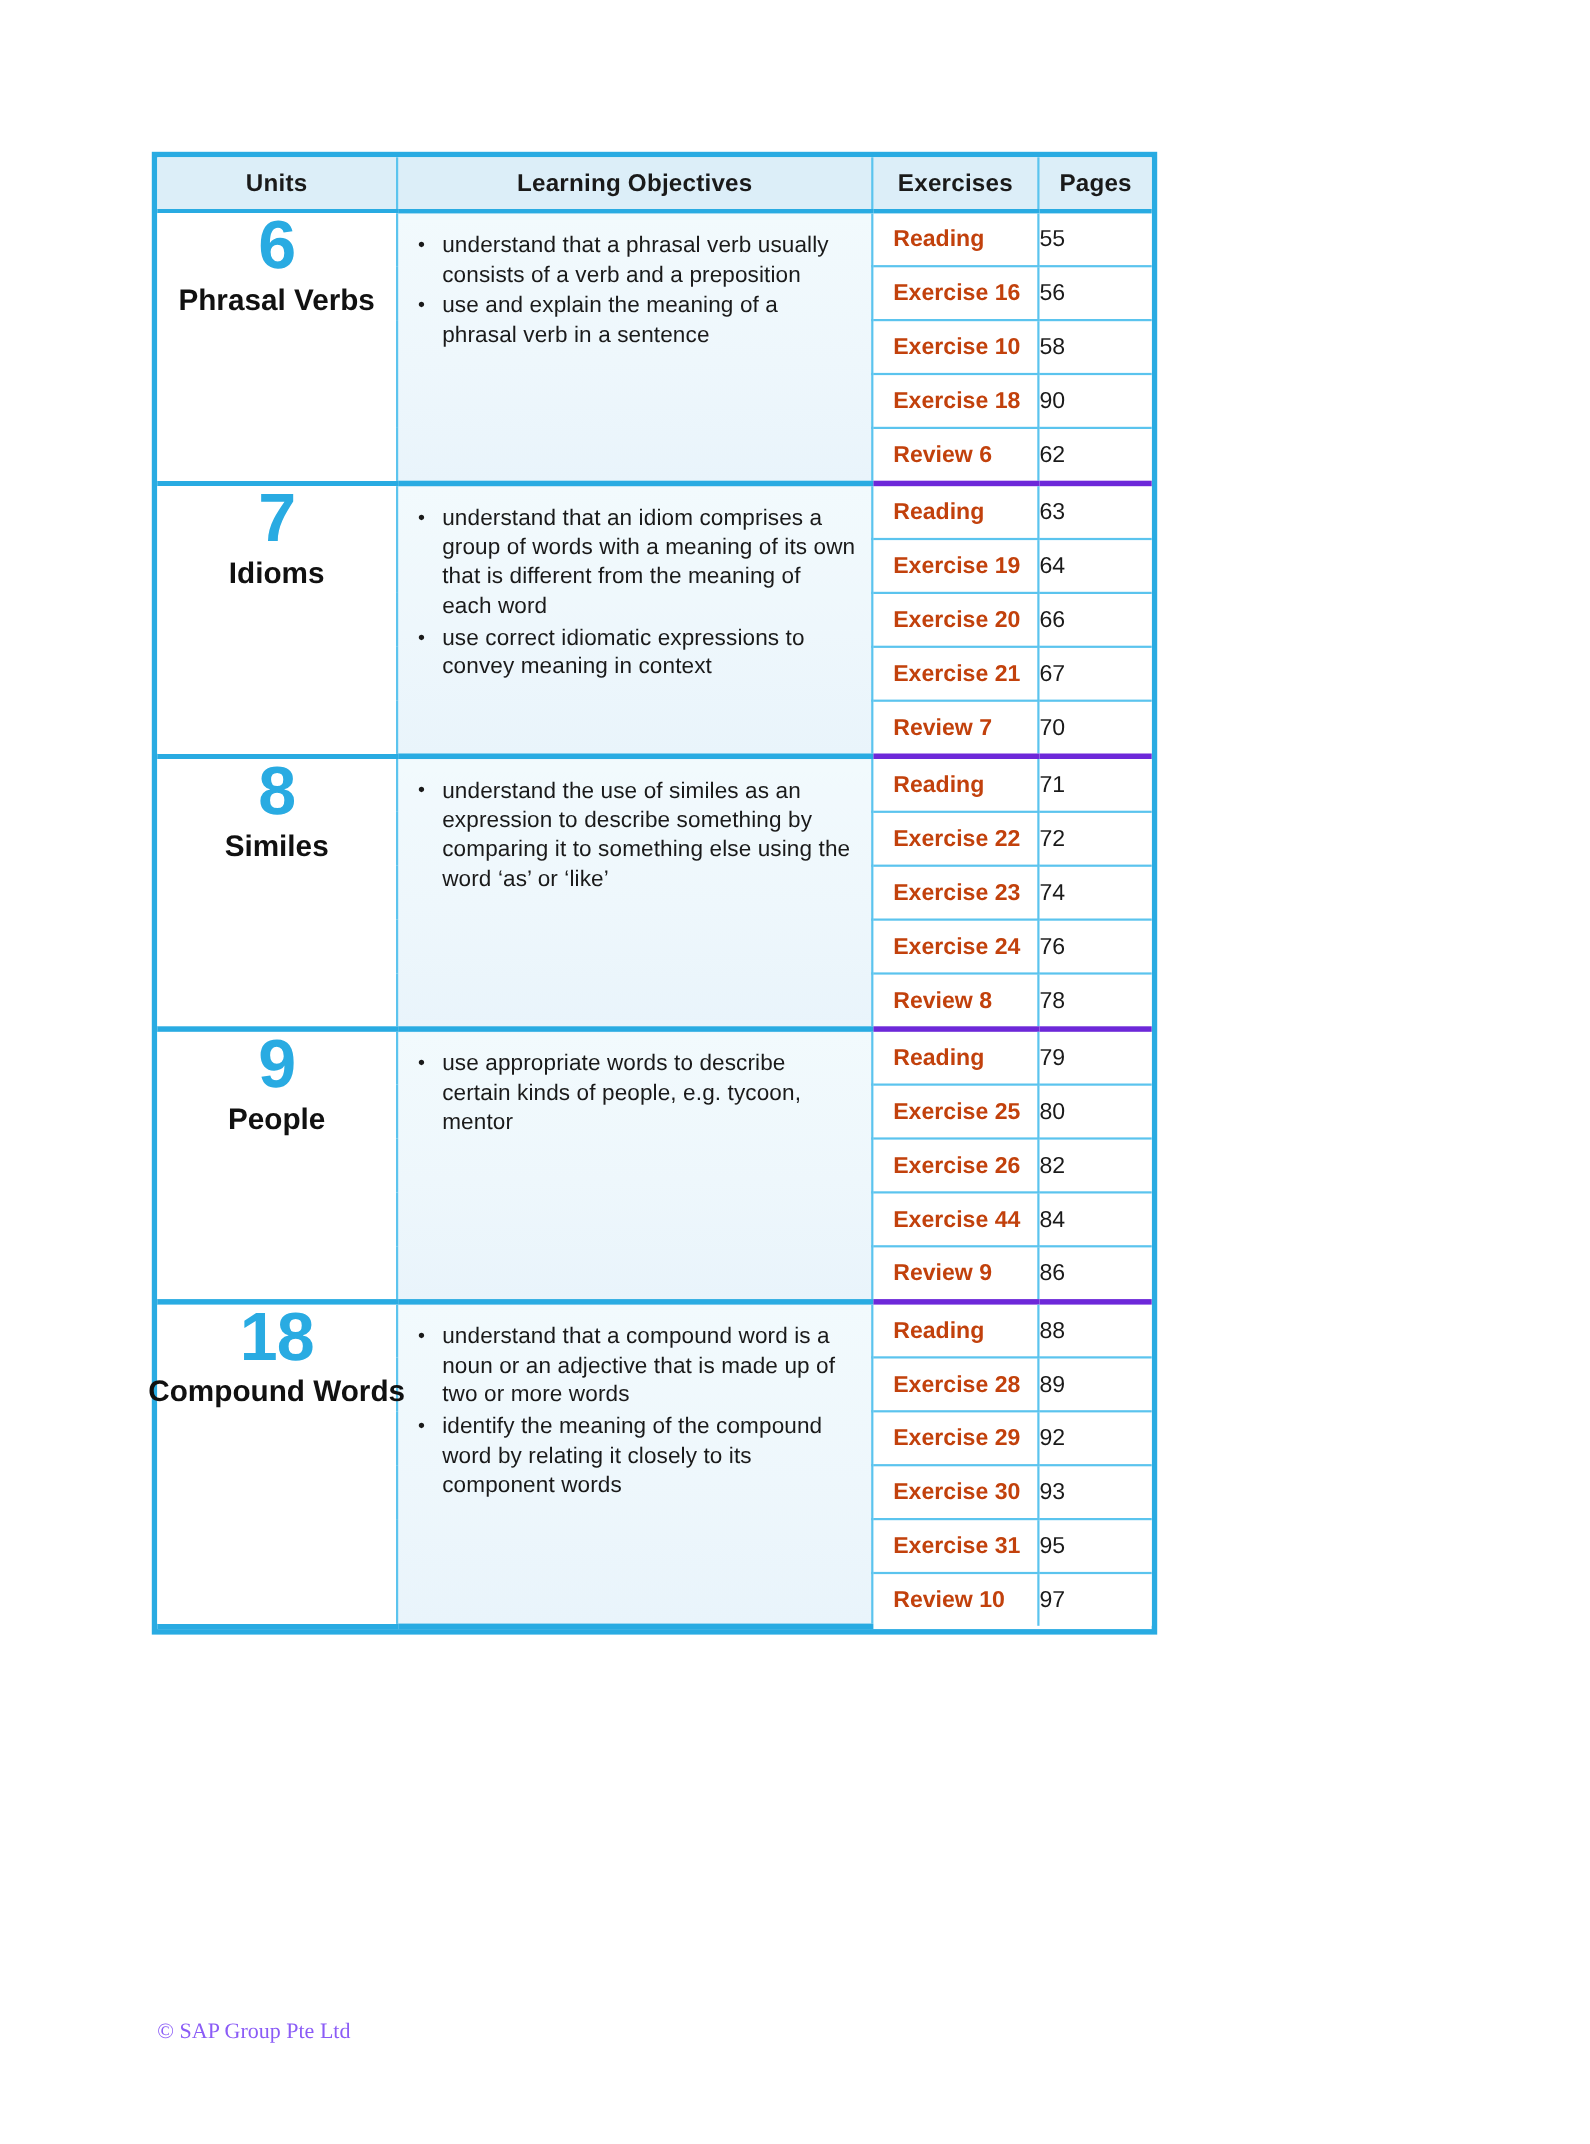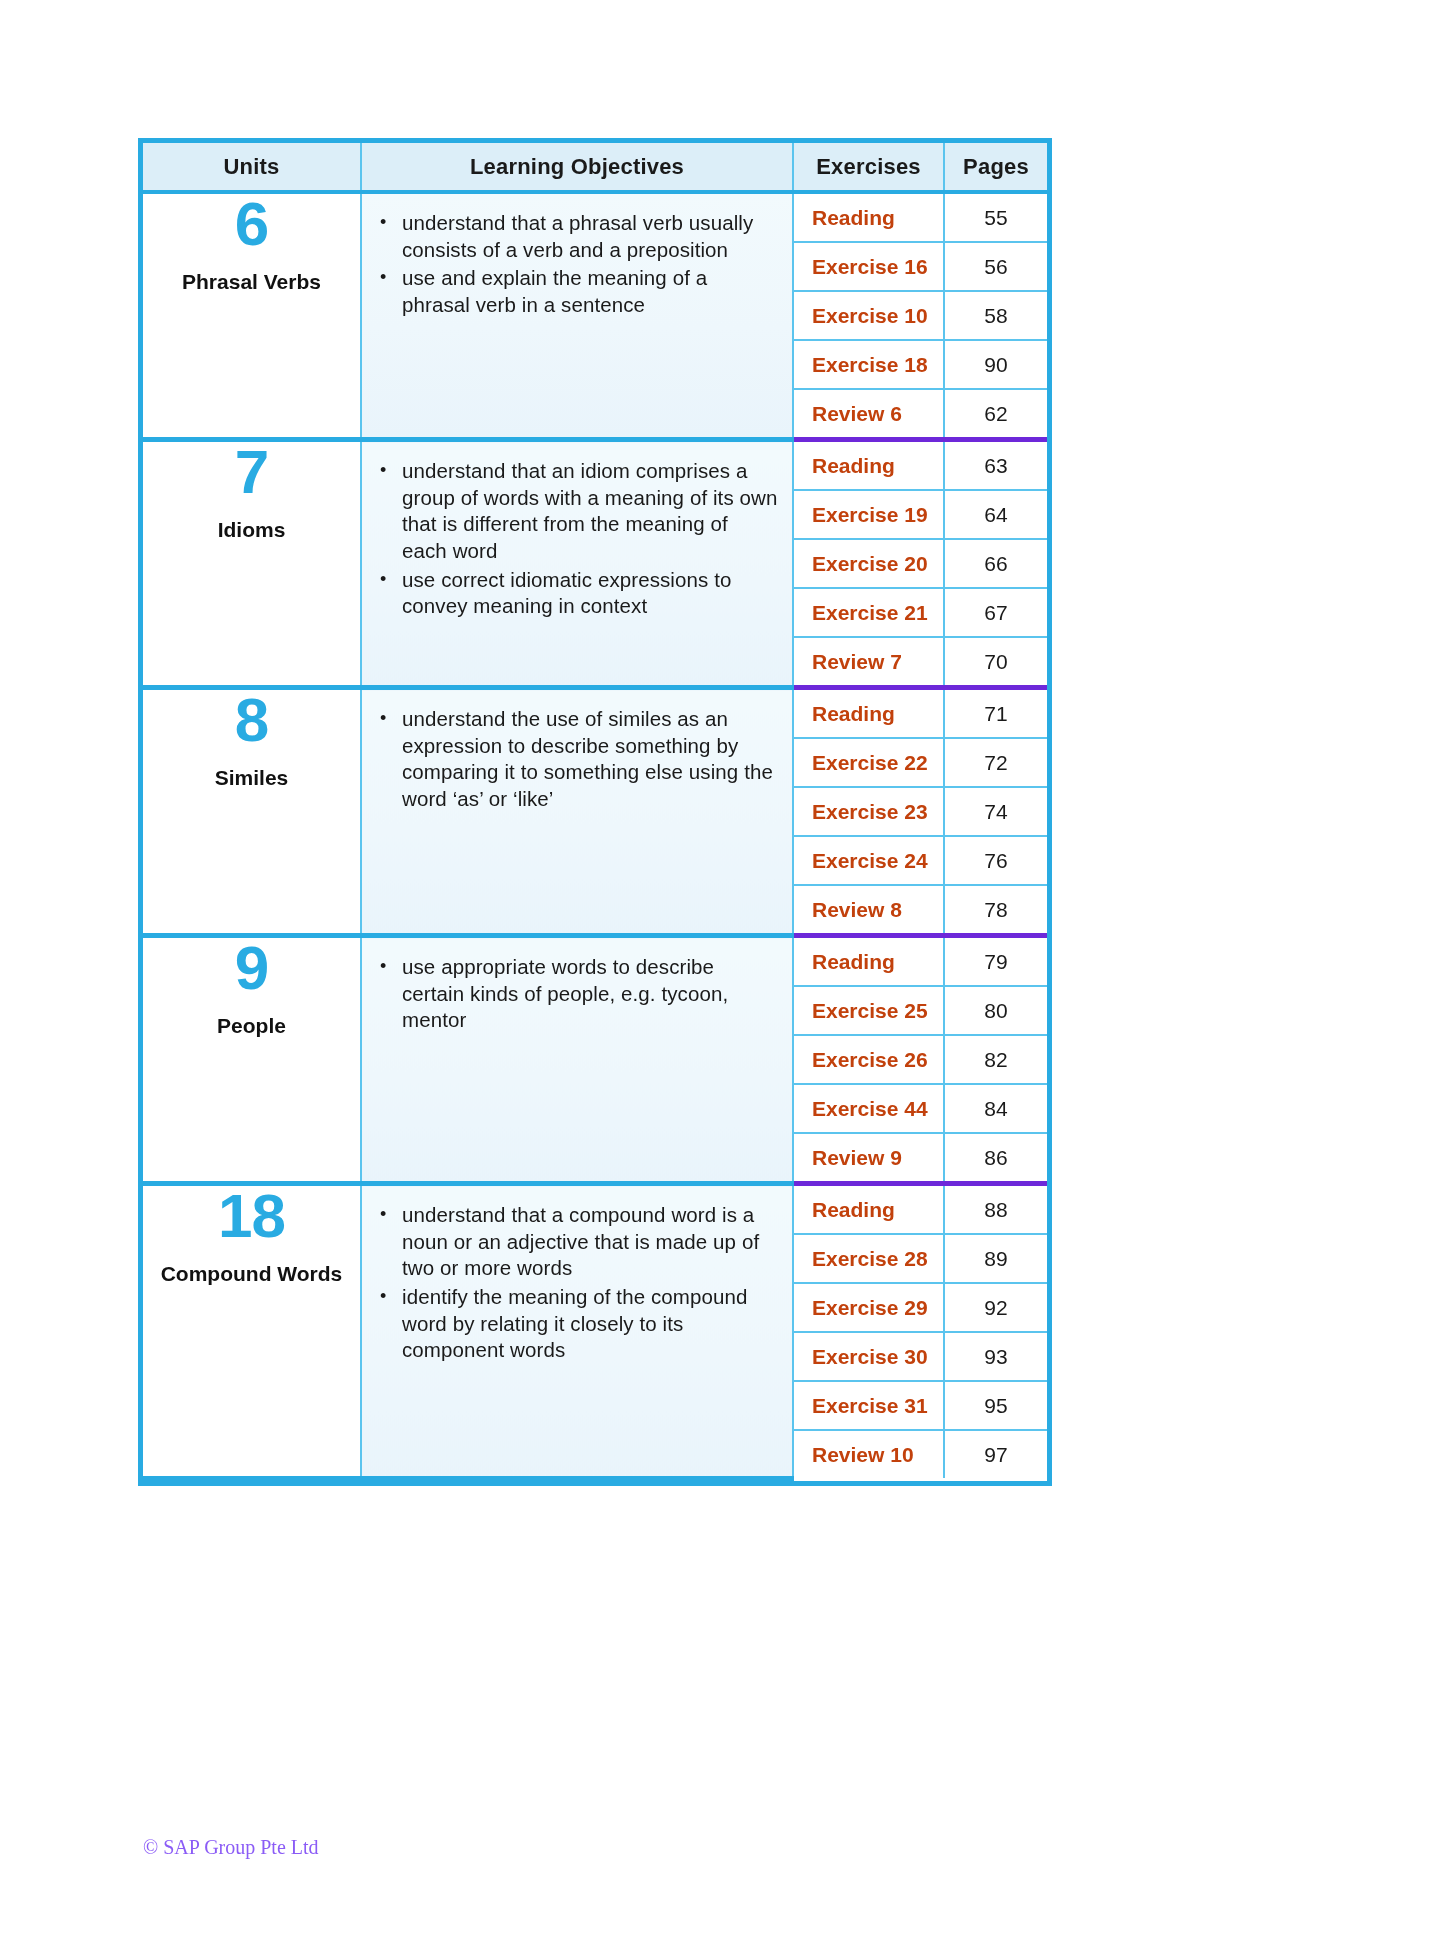--- a/index.html
+++ b/index.html
@@ -77,22 +77,22 @@
   .unit-num {
     color: #29abe2;
     font-weight: bold;
     font-size: 62px;
     line-height: 0.96;
     letter-spacing: -1px;
   }
   .unit-name {
     color: #111111;
     font-weight: bold;
-    font-size: 21px;
-    margin-top: 16px;
+    font-size: 27px;
+    margin-top: 4px;
     white-space: nowrap;
   }
 
   
   .obj-cell {
     background: linear-gradient(180deg, #f2fafd 0%, #eef7fc 55%, #e9f4fb 100%);
     border-right: 2px solid #5bc4ee;
     border-bottom: 5px solid #29abe2;
     padding: 16px 14px 16px 14px !important;
   }
@@ -131,21 +131,21 @@
     font-weight: bold;
     color: #c2410c;
     background: #ffffff;
     white-space: nowrap;
   }
   .pg-cell {
     border-bottom: 2px solid #5bc4ee;
     height: 47px;
     line-height: 47px;
     vertical-align: middle;
-    text-align: center;
+    text-align: left;
     font-size: 21px;
     color: #1a1a1a;
     background: #ffffff;
   }
   .unit-last .ex-cell,
   .unit-last .pg-cell {
     border-bottom: 5px solid #6d28d9;
   }
   .table-last .ex-cell,
   .table-last .pg-cell,

